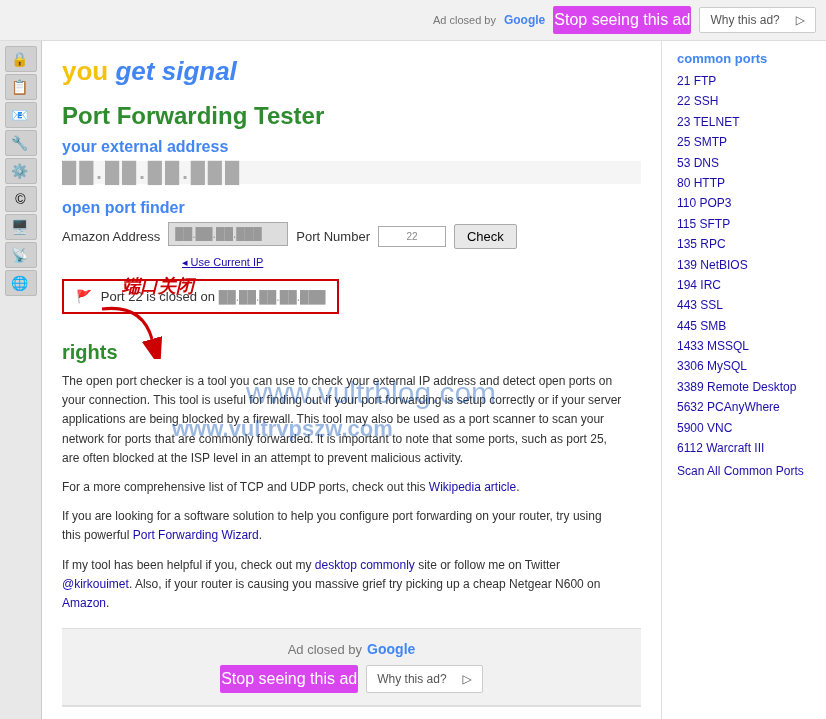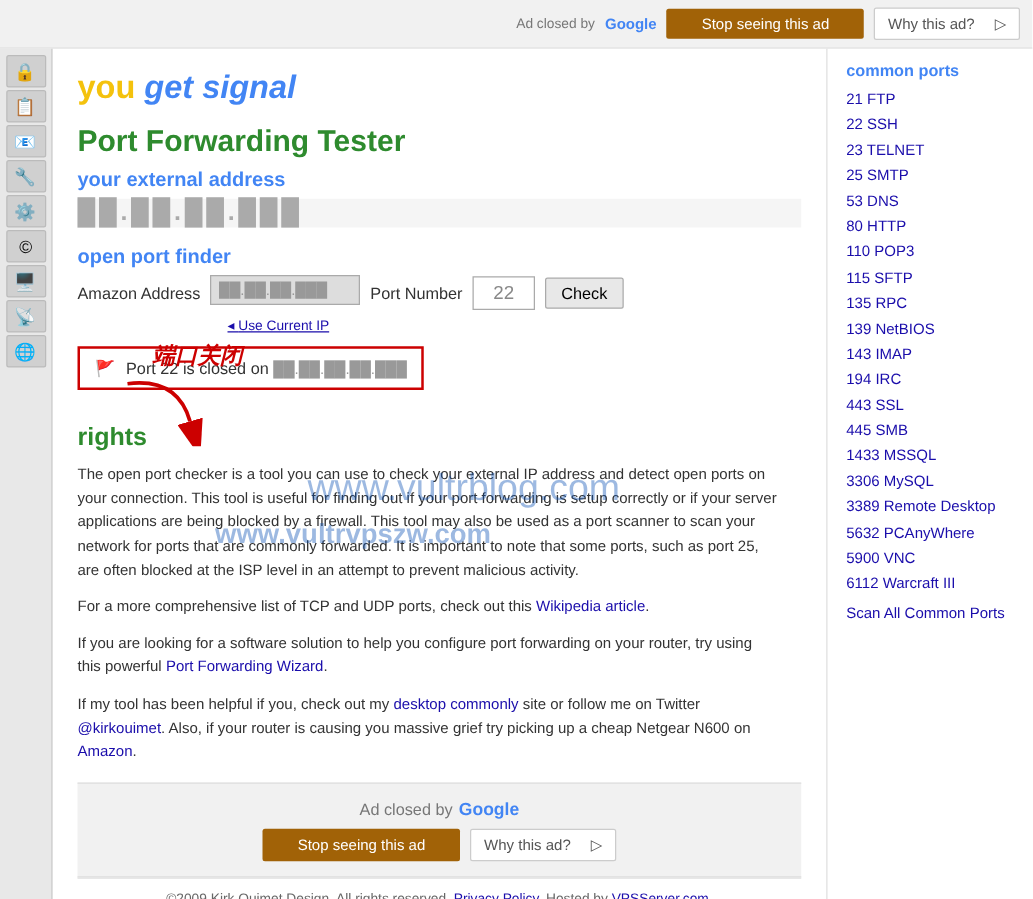--- a/index.html
+++ b/index.html
@@ -16,25 +16,25 @@
       gap: 8px;
       font-size: 11px;
       color: #777;
     }
     .top-ad-bar .google-text {
       color: #4285f4;
       font-size: 12px;
       font-weight: bold;
     }
     .stop-seeing-btn {
-      background: #a16207;
+      background: #d946ef;
       color: #fff;
       border: none;
-      padding: 5px 28px;
-      font-size: 12px;
+      padding: 5px 1px;
+      font-size: 16px;
       cursor: pointer;
       border-radius: 2px;
     }
     .why-this-ad-btn {
       background: #fff;
       color: #555;
       border: 1px solid #ccc;
       padding: 5px 10px;
       font-size: 12px;
       cursor: pointer;
@@ -343,21 +343,21 @@
     
     <div class="section-label">your external address</div>
     <div class="ip-display">██.██.██.███</div>
     
     
     <div class="section-label">open port finder</div>
     <div class="port-finder-row">
       <label>Amazon Address</label>
       <input type="text" class="port-finder-row" value="██.██.██.███" style="background: rgb(221, 221, 221); border: 1px solid rgb(170, 170, 170); padding: 4px 6px; width: 120px; font-size: 12px; color: rgb(153, 153, 153);">
       <label>Port Number</label>
-      <input type="text" class="port-input" style="background: rgb(255, 255, 255); border: 1px solid rgb(170, 170, 170); padding: 4px 6px; width: 50px; font-size: 15px; text-align: center;" value="22">
+      <input type="text" class="port-input" style="background: rgb(255, 255, 255); border: 1px solid rgb(170, 170, 170); padding: 4px 6px; width: 68px; font-size: 10px; text-align: center;" value="22">
       <button class="check-btn">Check</button>
     </div>
     <div class="use-current-ip">
       ◂ <span>Use Current IP</span>
     </div>
     
     
     <div style="position:relative; display:inline-block; margin-bottom:15px;">
       <div class="port-status-box">
         <span class="flag-icon">🚩</span>
@@ -425,21 +425,20 @@
         <a href="#">21 FTP</a>
         <a href="#">22 SSH</a>
         <a href="#">23 TELNET</a>
         <a href="#">25 SMTP</a>
         <a href="#">53 DNS</a>
         <a href="#">80 HTTP</a>
         <a href="#">110 POP3</a>
         <a href="#">115 SFTP</a>
         <a href="#">135 RPC</a>
         <a href="#">139 NetBIOS</a>
-        <a href="#">143 IMAP</a>
         <a href="#">194 IRC</a>
         <a href="#">443 SSL</a>
         <a href="#">445 SMB</a>
         <a href="#">1433 MSSQL</a>
         <a href="#">3306 MySQL</a>
         <a href="#">3389 Remote Desktop</a>
         <a href="#">5632 PCAnyWhere</a>
         <a href="#">5900 VNC</a>
         <a href="#">6112 Warcraft III</a>
       </div>

